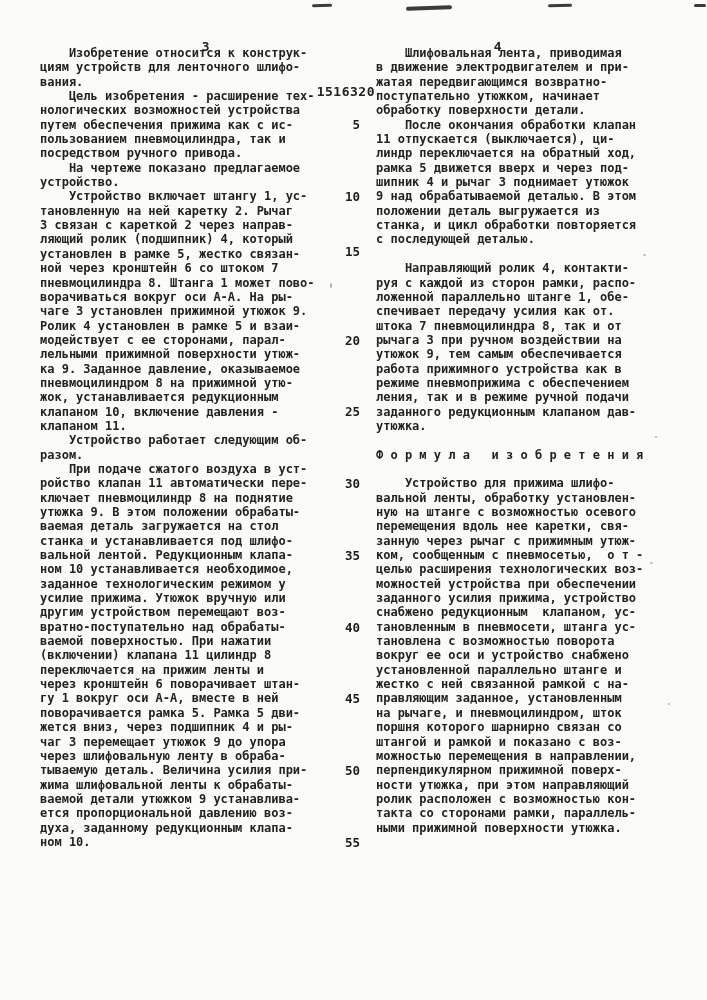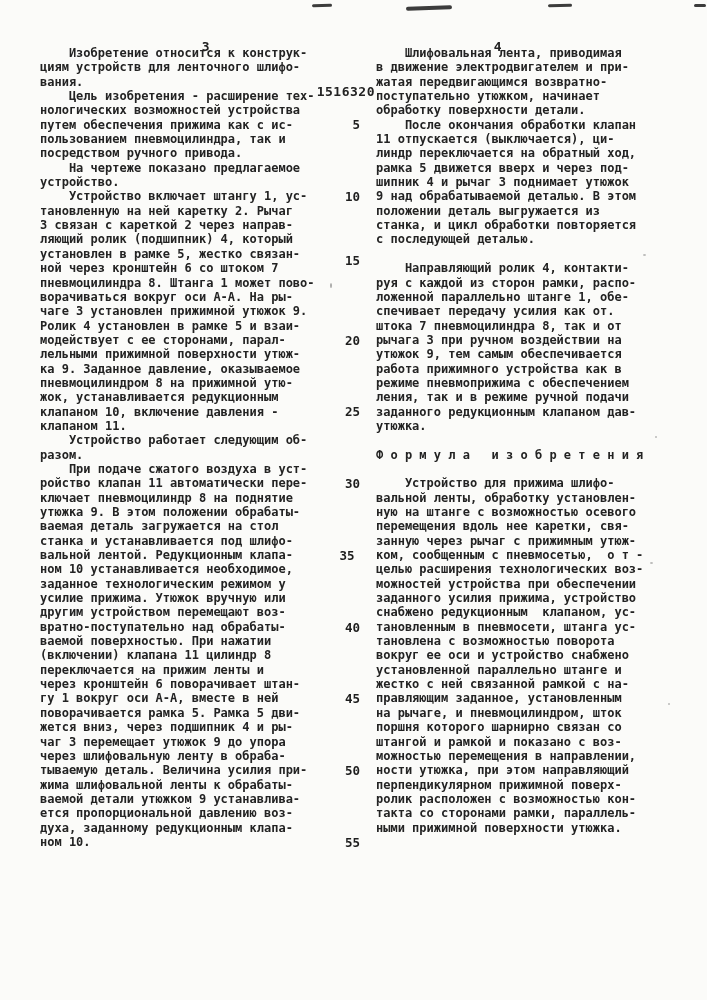--- a/index.html
+++ b/index.html
@@ -152,25 +152,25 @@
       <div class="line">жима шлифовальной ленты к обрабаты-</div>
       <div class="line">ваемой детали утюжком 9 устанавлива-</div>
       <div class="line">ется пропорциональной давлению воз-</div>
       <div class="line">духа, заданному редукционным клапа-</div>
       <div class="line">ном 10.</div>
     </div>
 
   <div class="gutter">
       <div class="gutter-num" style="top: 118.4px;">5</div>
       <div class="gutter-num" style="top: 190.15px;">10</div>
-      <div class="gutter-num" style="top: 254px;">15</div>
+      <div class="gutter-num" style="top: 245px;">15</div>
       <div class="gutter-num" style="top: 333.65px;">20</div>
       <div class="gutter-num" style="top: 405.4px;">25</div>
       <div class="gutter-num" style="top: 477.15px;">30</div>
-      <div class="gutter-num" style="top: 548.9px; text-align: center;">35</div>
+      <div class="gutter-num" style="top: 548.9px;">35</div>
       <div class="gutter-num" style="top: 620.65px;">40</div>
       <div class="gutter-num" style="top: 692.4px;">45</div>
       <div class="gutter-num" style="top: 764.15px;">50</div>
       <div class="gutter-num" style="top: 835.9px;">55</div>
     </div>
 
   <div class="col right">
       <div class="line">    Шлифовальная лента, приводимая</div>
       <div class="line">в движение электродвигателем и при-</div>
       <div class="line">жатая передвигающимся возвратно-</div>
@@ -214,22 +214,22 @@
       <div class="line">тановленным в пневмосети, штанга ус-</div>
       <div class="line">тановлена с возможностью поворота</div>
       <div class="line">вокруг ее оси и устройство снабжено</div>
       <div class="line">установленной параллельно штанге и</div>
       <div class="line">жестко с ней связанной рамкой с на-</div>
       <div class="line">правляющим заданное, установленным</div>
       <div class="line">на рычаге, и пневмоцилиндром, шток</div>
       <div class="line">поршня которого шарнирно связан со</div>
       <div class="line">штангой и рамкой и показано с воз-</div>
       <div class="line">можностью перемещения в направлении,</div>
+      <div class="line">перпендикулярном прижимной поверх-</div>
       <div class="line">ности утюжка, при этом направляющий</div>
-      <div class="line">перпендикулярном прижимной поверх-</div>
       <div class="line">ролик расположен с возможностью кон-</div>
       <div class="line">такта со сторонами рамки, параллель-</div>
       <div class="line">ными прижимной поверхности утюжка.</div>
     </div>
 
   <div class="speck s1"></div>
   <div class="speck s2"></div>
   <div class="speck s3"></div>
   <div class="speck s4"></div>
   <div class="speck s5"></div>

